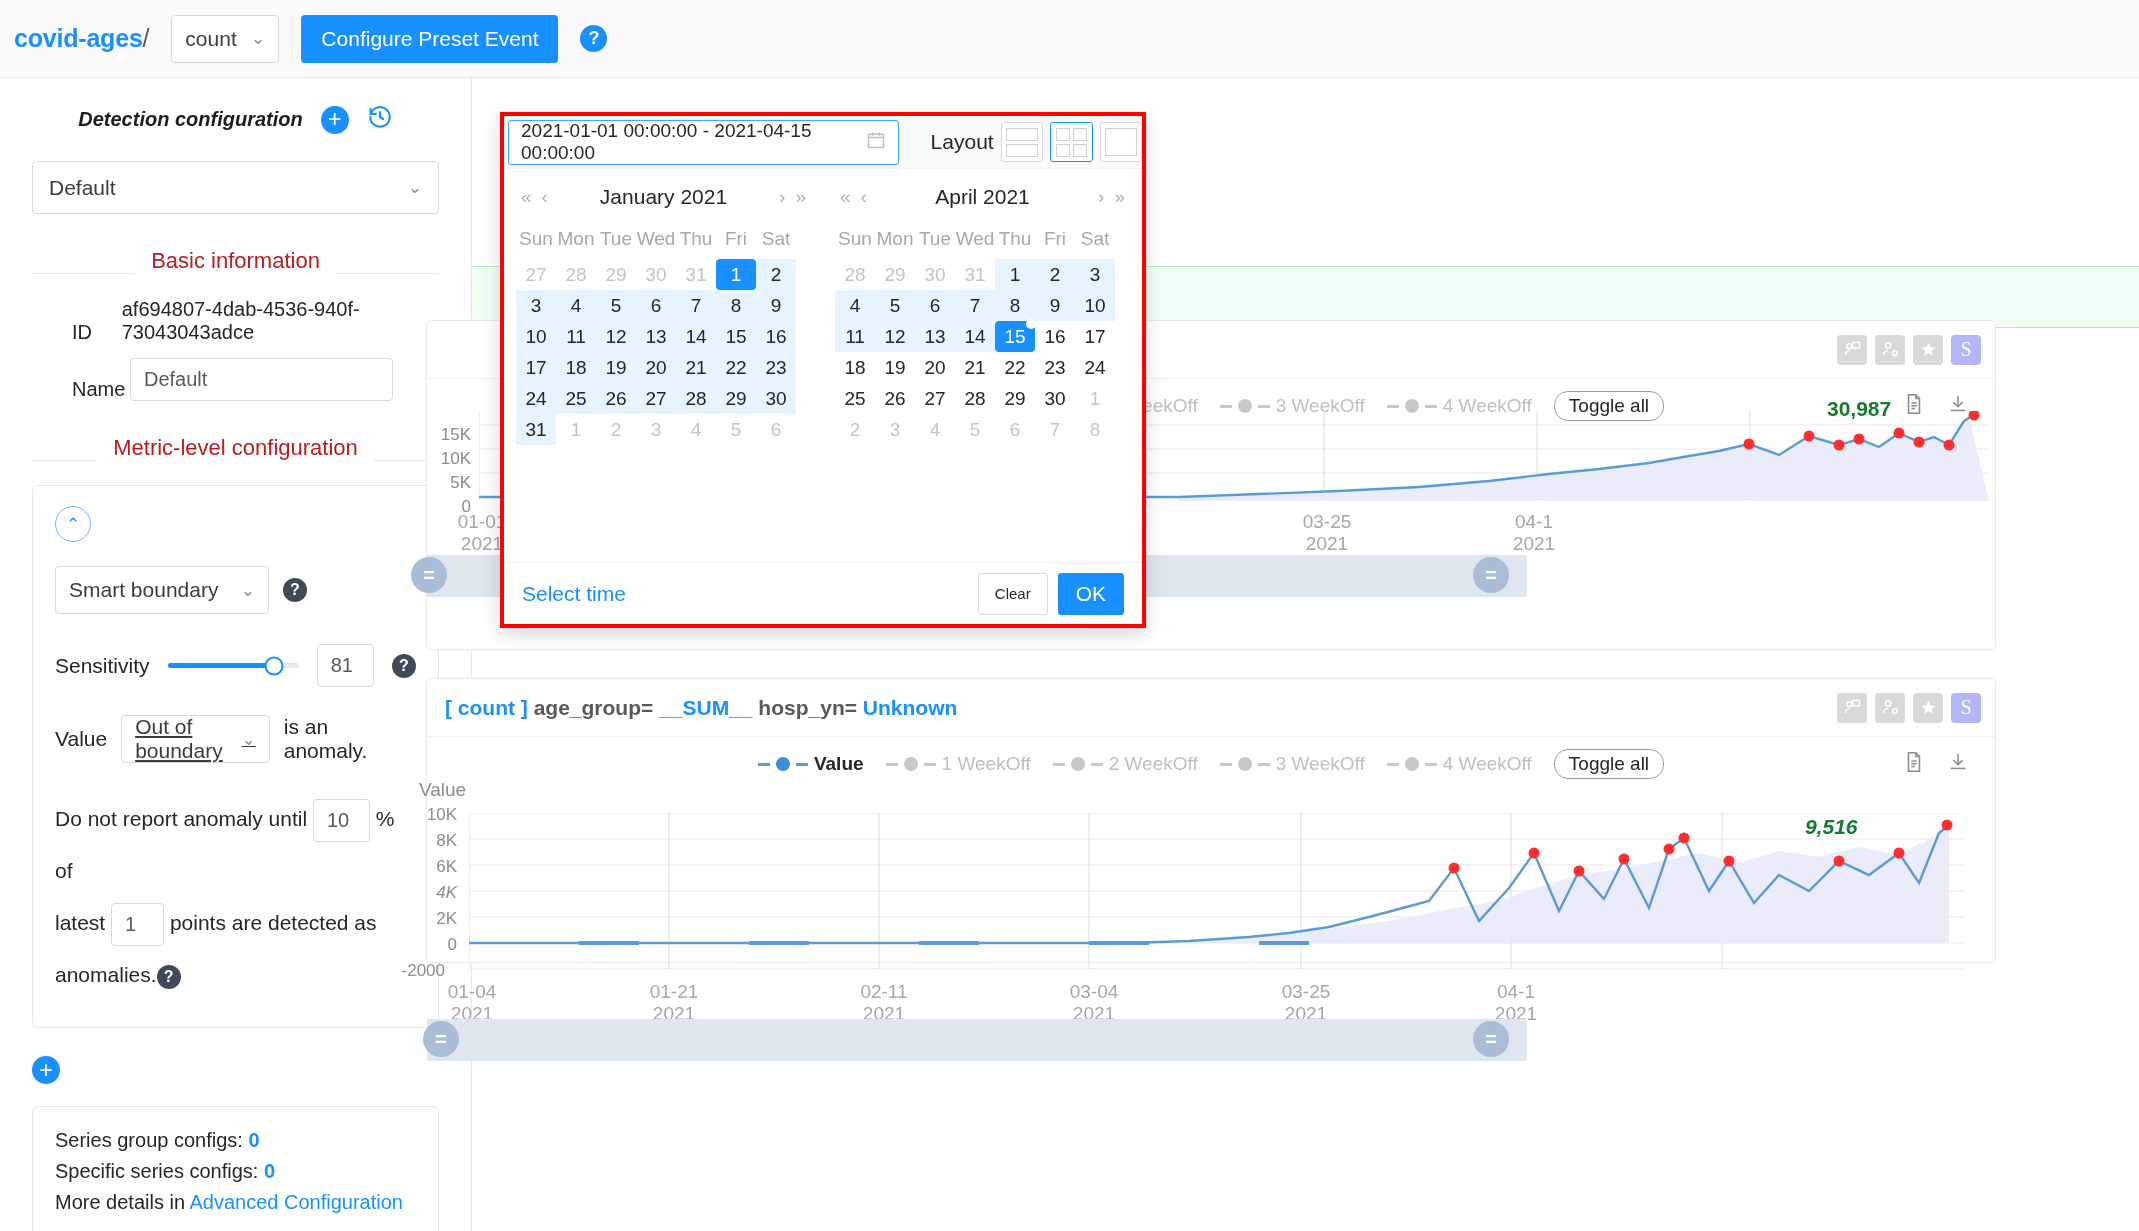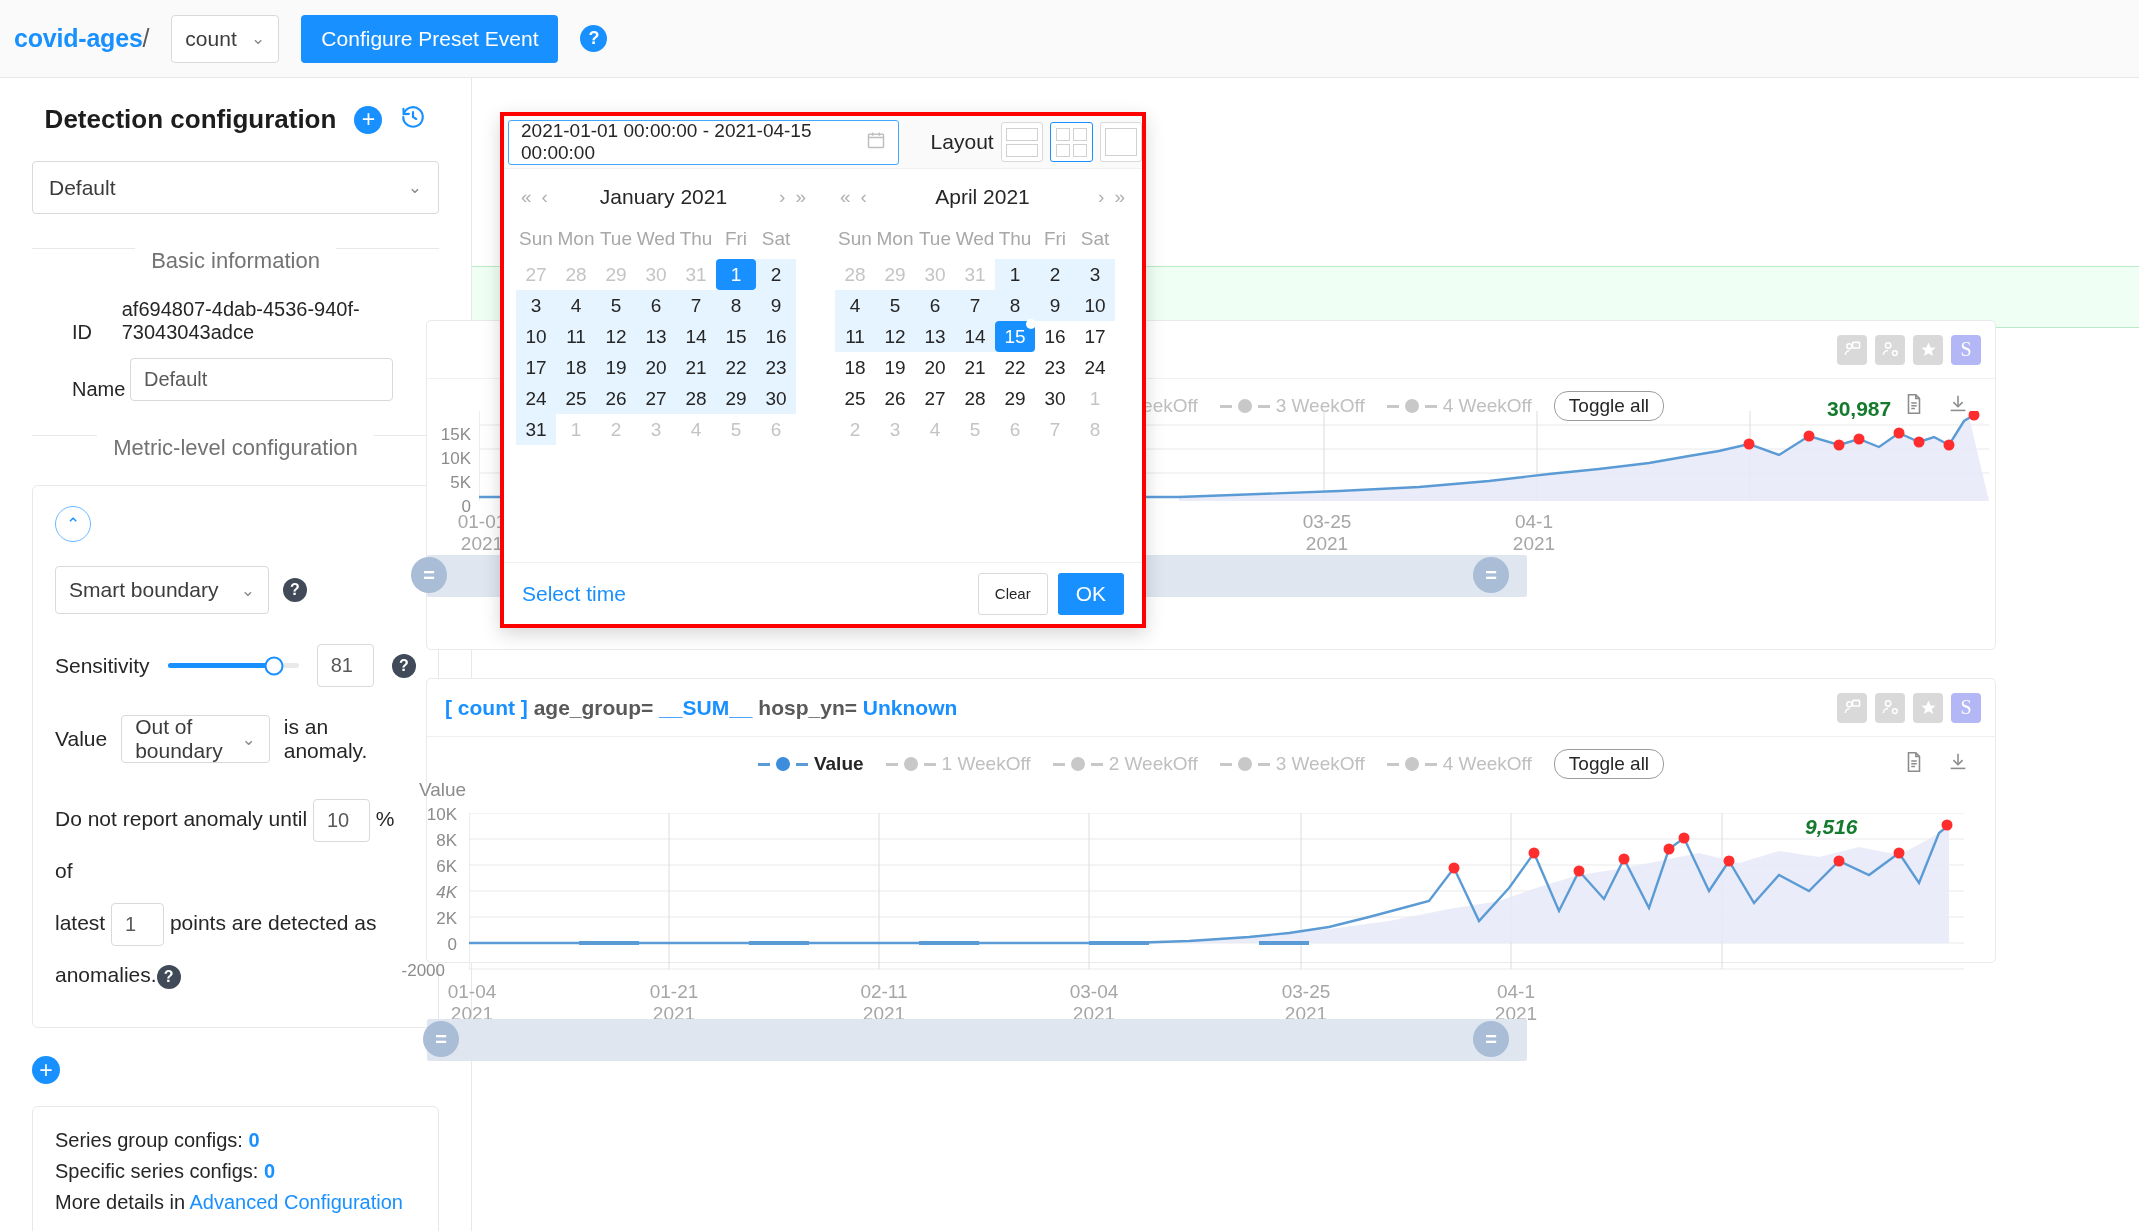--- a/index.html
+++ b/index.html
@@ -37,35 +37,35 @@
     justify-content:center; cursor:pointer; flex:none;
   }
   .qmark.dark{ background:#404a58; width:24px;height:24px;font-size:16px; }
 
   
   #sidebar{
     position:absolute; left:0; top:78px; width:472px; height:1153px;
     background:#fff; border-right:1px solid #e8e8e8; padding:26px 32px 0 32px;
   }
   #side-head{ display:flex; align-items:center; justify-content:center; gap:18px; }
-  #side-title{ font-size:26px; font-weight:bold; color:#1d1d1d; }
+  #side-title{ font-size:20px; font-weight:bold; color:#1d1d1d;font-style:italic; }
   .circ-plus{
     width:28px;height:28px;border-radius:50%;background:#1890ff;color:#fff;
     display:inline-flex;align-items:center;justify-content:center;
     font-size:23px;line-height:1;cursor:pointer; flex:none;
   }
   .hist-icon{ color:#1890ff; font-size:27px; cursor:pointer; line-height:1; }
   #cfg-select{
     margin-top:26px; width:100%; height:53px; border:1px solid #d9d9d9;
     border-radius:4px; display:flex; align-items:center; justify-content:space-between;
     padding:0 16px; font-size:21px; color:#3c3c3c; cursor:pointer; background:#fff;
   }
   .divider-title{
-    display:flex; align-items:flex-start; gap:16px; margin:34px 0 24px 0;
-    color:#737373; font-size:22px; white-space:nowrap;
+    display:flex; align-items:flex-end; gap:16px; margin:34px 0 24px 0;
+    color:#b91c1c; font-size:22px; white-space:nowrap;
   }
   .divider-title::before,.divider-title::after{
     content:""; flex:1; height:1px; background:#e8e8e8;
   }
   .row{ display:flex; align-items:flex-end; margin-bottom:14px;margin-left:40px; }
   .lbl{ width:58px; font-size:20px; color:#262626; }
   .idval{ font-size:20px; color:#262626; }
   .txtinput{
     height:43px; border:1px solid #d9d9d9; border-radius:4px; background:#fff;
     padding:0 13px; font-size:20px; color:#595959; display:flex; align-items:center;
@@ -89,21 +89,21 @@
     position:relative; width:148px; height:5px; border-radius:3px; background:#e9e9e9;
     cursor:pointer;
   }
   .slider .fill{ position:absolute;left:0;top:0;height:5px;border-radius:3px;background:#1890ff; }
   .slider .knob{
     position:absolute; top:50%; width:19px;height:19px;border-radius:50%;
     background:#fff;border:2px solid #1890ff; transform:translate(-50%,-50%);
   }
   #sens-input{ width:61px; justify-content:flex-start; }
   #value-row{ display:flex; align-items:center; gap:14px; margin-top:28px; }
-  #bound-select{ width:150px; height:48px; }
+  #bound-select{ width:150px; height:48px;text-decoration:underline; }
   .plain{ font-size:21px; color:#262626; }
   #report-block{ margin-top:30px; font-size:21px; line-height:52px; color:#262626; }
   #report-block .txtinput{ display:inline-flex; vertical-align:middle; }
   #pct-input{ width:57px; }
   #pts-input{ width:53px; }
 
   #add-below{ margin:28px 0 0 0; }
   #summary-card{
     margin-top:22px; border:1px solid #e8e8e8; border-radius:6px;
     padding:18px 22px; font-size:20px; line-height:31px; color:#262626;

